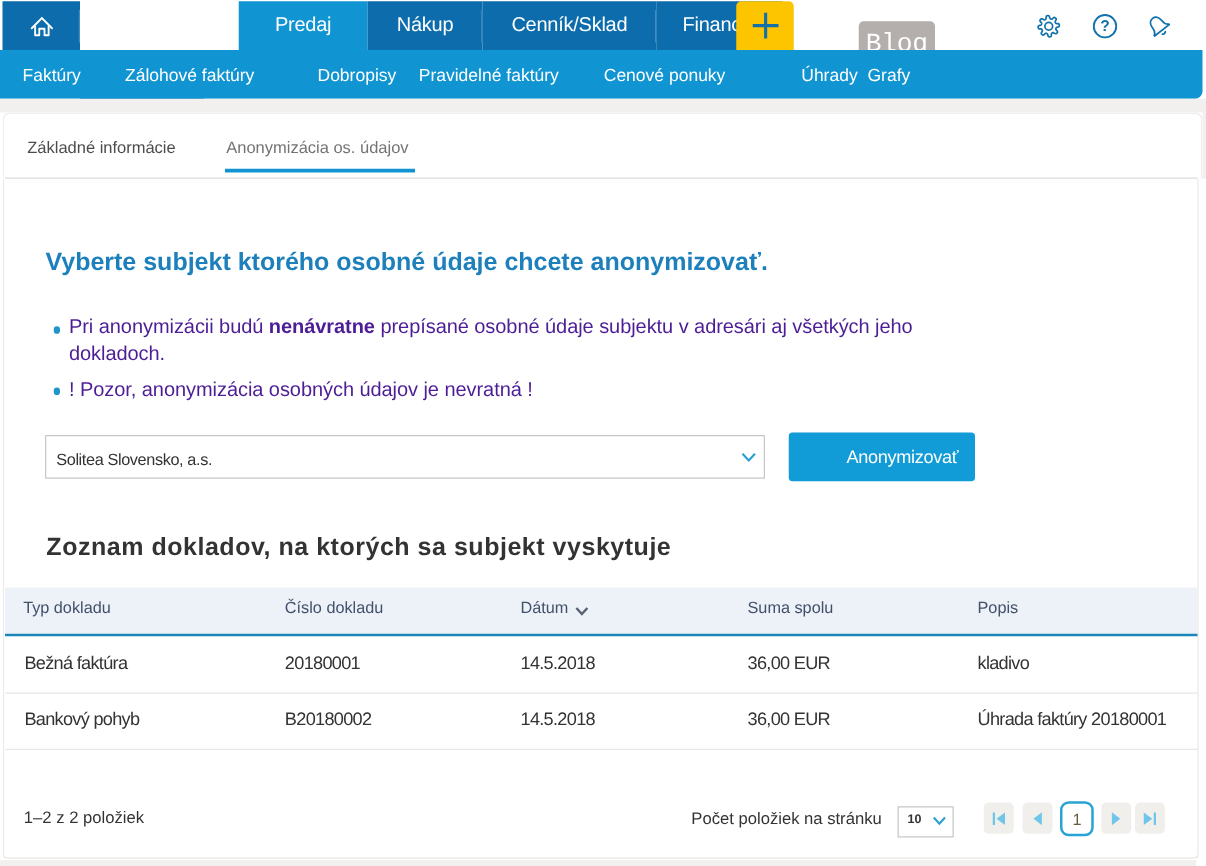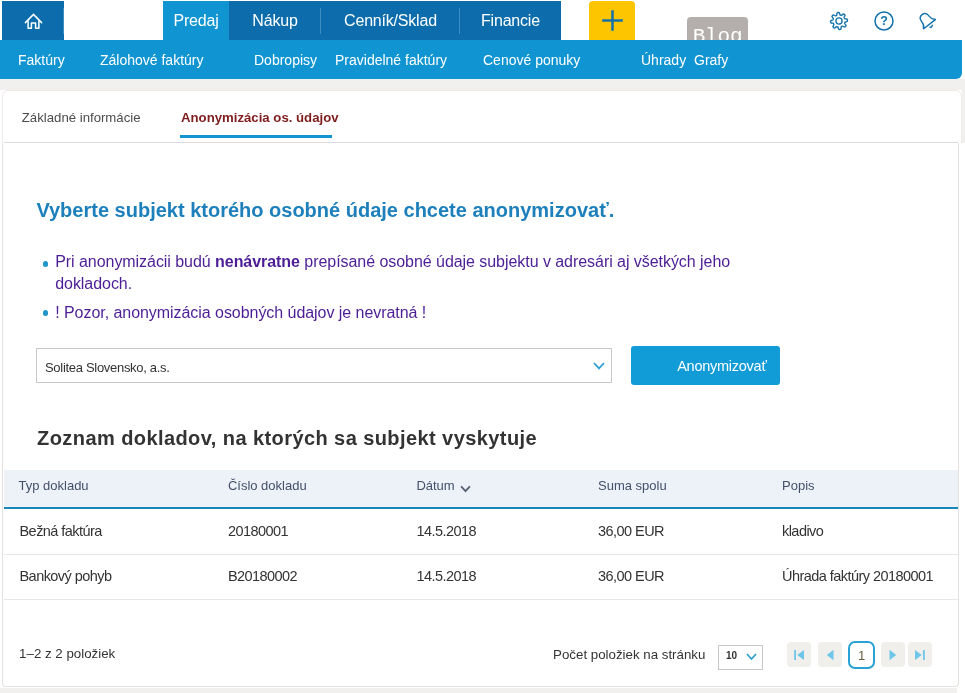--- a/index.html
+++ b/index.html
@@ -22,21 +22,21 @@
 #grayband { top:79px; left:0; width:965px; height:11px; background:#f2f0ee; }
 #graybottom { top:688px; left:0; width:957px; height:5px; background:#f2f0ee; }
 
 
 #cardtop { top:90px; left:2px; width:959.8px; height:53px; background:#fff; border:1px solid #edeae8; border-bottom:none; border-radius:6px 6px 0 0; }
 #card { top:143px; left:2px; width:956.6px; height:544px; background:#fff; border:1px solid #e4e1de; border-top:none; border-radius:0 0 4px 4px; }
 #graycolr { top:90px; left:961.8px; width:3.2px; height:53px; background:#f2f0ee; }
 
 
 #tab1 { left:21.8px; top:110px; font-size:13.2px; color:#4c4c4c; }
-#tab2 { left:181px; top:110px; font-size:13.2px; color:#7f1d1d; font-weight:bold; }
+#tab2 { left:181px; top:110px; font-size:13.2px; color:#737373; font-weight:normal; }
 #tabline { left:180px; top:135px; width:152px; height:3px; background:#1095d2; }
 #tabhr { left:4px; top:142px; width:954px; height:1px; background:#dcdcdc; }
 
 
 #h1 { left:36.4px; top:199px; font-size:20px; font-weight:bold; color:#1d80bc; }
 .bullet { width:5.5px; height:5.5px; border-radius:50%; background:#2095c8; }
 .btxt { font-size:16px; color:#4c1d95; line-height:22px; letter-spacing:-0.05px; }
 
 #selbox { left:36.4px; top:348px; width:575.5px; height:35px; border:1px solid #c8c8c8; background:#fff; }
 #seltxt { left:45px; top:360px; font-size:13px; color:#333; letter-spacing:-0.3px; }
@@ -61,21 +61,21 @@
 <body>
 
 <div id="topbar" class="abs">
   <div class="tb sep" style="width:62px;">
     <svg width="19" height="18" viewBox="0 0 19 18">
       <path d="M1.4,10.6 L9.5,2.4 L17.6,10.6" fill="none" stroke="#fff" stroke-width="1.5" stroke-linecap="round"></path>
       <path d="M4.1,8.6 L4.1,16.2 L7.4,16.2 L7.4,11.0 L11.6,11.0 L11.6,16.2 L14.9,16.2 L14.9,8.6" fill="none" stroke="#fff" stroke-width="1.5" stroke-linejoin="round"></path>
     </svg>
   </div>
   <div class="tb" style="width:99px;margin-top:44px;">Adresár</div>
-  <div class="tb active" style="width:66px;">Predaj</div>
+  <div class="tb active" style="width:103px;margin-left:28px;">Predaj</div>
   <div class="tb sep" style="width:92px;">Nákup</div>
   <div class="tb sep" style="width:139px;">Cenník/Sklad</div>
   <div class="tb" style="width:101px;">Financie</div>
 </div>
 <div id="plusbtn" class="abs">
     <svg width="23" height="23" viewBox="0 0 23 23">
       <path d="M11.5,1.2 V21.8 M1.2,11.5 H21.8" stroke="#1470a8" stroke-width="2.5" fill="none"></path>
     </svg>
   </div>
 <div id="blogbtn" class="abs">Blog</div>

